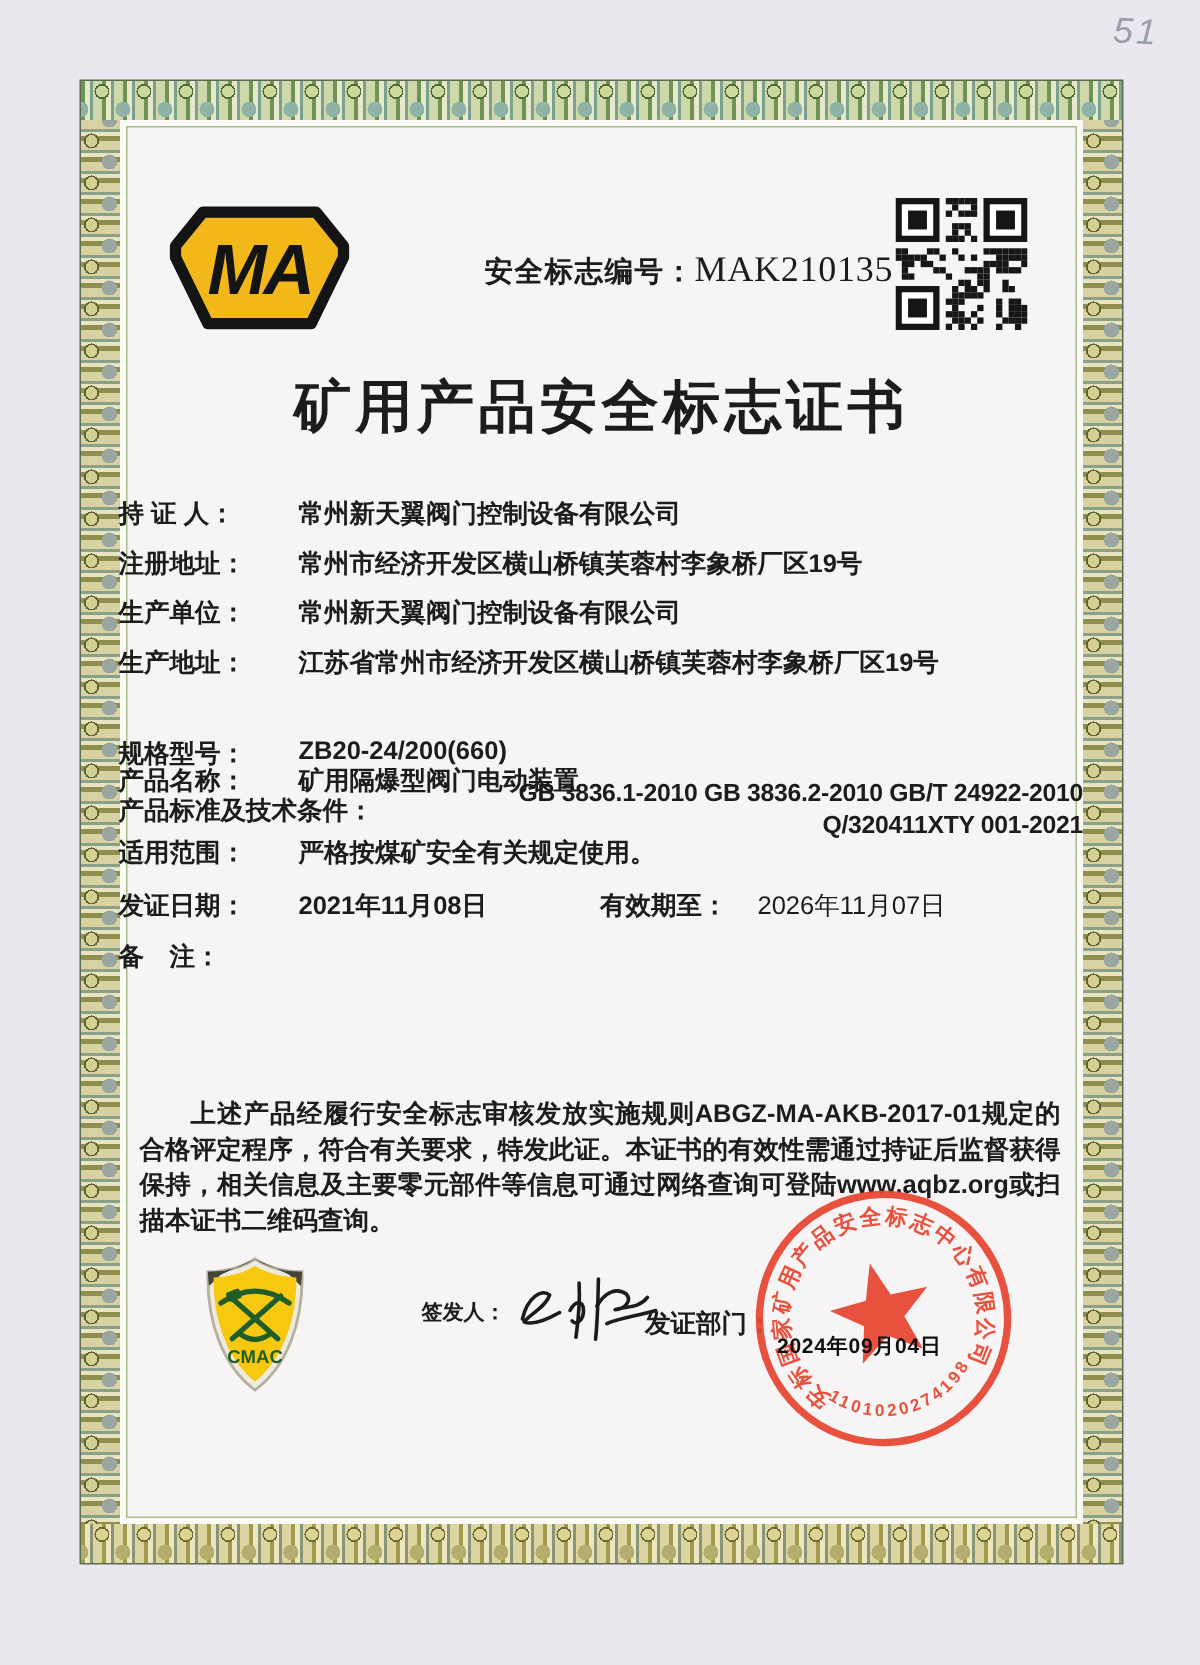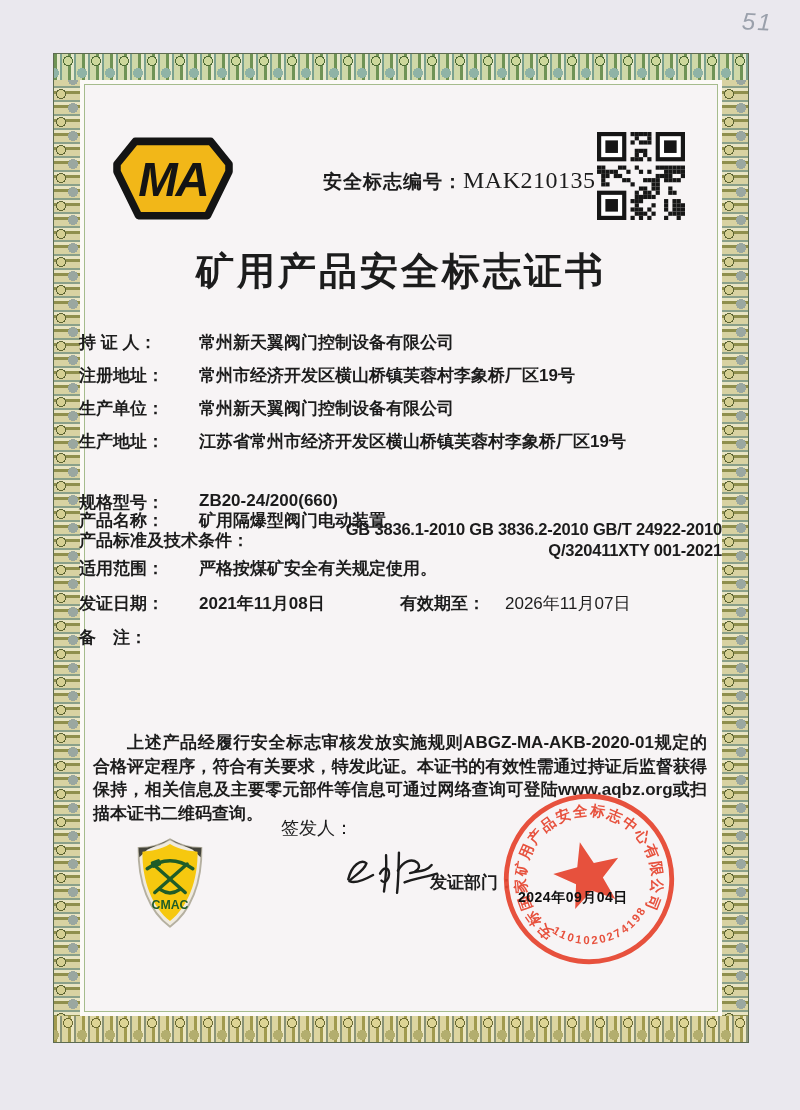--- a/index.html
+++ b/index.html
@@ -52,21 +52,21 @@
     font-weight:700;line-height:21px;white-space:normal;letter-spacing:-0.2px;text-align:right;}
   .r7{top:557px;}
   .rdate{top:592px;}
   .rdate2{position:absolute;left:400px;top:592px;font-size:17px;font-weight:700;}
   .rdate2 .fvalue2{margin-left:20px;font-weight:400;}
   .rremark{top:626px;}
   .statement{position:absolute;left:93px;top:731px;width:614px;font-size:17px;
     font-weight:700;line-height:23.5px;text-align:justify;text-indent:2em;}
   
   .cmac{left:132px;top:836px;width:76px;height:94px;}
-  .signer-lbl{left:281px;top:816px;font-size:18px;font-weight:400;}
+  .signer-lbl{left:281px;top:866px;font-size:14px;font-weight:700;}
   .signature{left:340px;top:843px;width:105px;height:60px;transform:rotate(-3deg);}
   .dept-lbl{left:430px;top:871px;font-size:17px;font-weight:700;}
   .stamp{left:501px;top:791px;width:176px;height:176px;transform:rotate(-14deg);opacity:0.93;}
   .stamp-date{left:518px;top:889px;font-size:14px;font-weight:800;color:#101010;letter-spacing:0.5px;}
   .pencil-note{left:742px;top:8px;font-size:24px;color:#9aa0ab;
     font-style:italic;transform:rotate(3deg);letter-spacing:2px;}
 </style>
 </head>
 <body>
 
@@ -260,21 +260,21 @@
   <span class="fvalue">2021年11月08日</span>
 </div>
 <div class="rdate2">
   <span>有效期至：</span><span class="fvalue2">2026年11月07日</span>
 </div>
 <div class="frow rremark">
   <span class="flabel">备　注：</span>
   <span class="fvalue"></span>
 </div>
 
-<div class="statement">上述产品经履行安全标志审核发放实施规则ABGZ-MA-AKB-2020-01规定的合格评定程序，符合有关要求，特发此证。本证书的有效性需通过持证后监督获得保持，相关信息及主要零元部件等信息可通过网络查询可登陆www.aqbz.org或扫描本证书二维码查询。</div>
+<div class="statement">上述产品经履行安全标志审核发放实施规则ABGZ-MA-AKB-2017-01规定的合格评定程序，符合有关要求，特发此证。本证书的有效性需通过持证后监督获得保持，相关信息及主要零元部件等信息可通过网络查询可登陆www.aqbz.org或扫描本证书二维码查询。</div>
 
 <svg class="abs cmac" viewBox="0 0 80 96">
   <path d="M40,2 C51,9 63,11 73,11 C74,47 62,78 40,94 C18,78 6,47 7,11 C17,11 29,9 40,2 Z" fill="#efeade" stroke="#b5b0a0" stroke-width="2"></path>
   <path d="M40,2 C48,7 56,9.5 64,10.5 L73,11 C73,14 72.6,18 72.2,21 L64,13 Z" fill="#44443a"></path>
   <path d="M40,2 C32,7 24,9.5 16,10.5 L7,11 C7,14 7.4,18 7.8,21 L16,13 Z" fill="#44443a"></path>
   <path d="M40,7 C50,13 60,14.5 69,15 C69.5,45 59,73 40,88 C21,73 10.5,45 11,15 C20,14.5 30,13 40,7 Z" fill="#f6c80f"></path>
   <g stroke="#1f5c28" stroke-width="3.6" fill="none" stroke-linecap="round">
     <path d="M22,28 L56,58"></path>
     <path d="M58,28 L24,58"></path>
     <path d="M16,33 Q40,16 64,33"></path>

